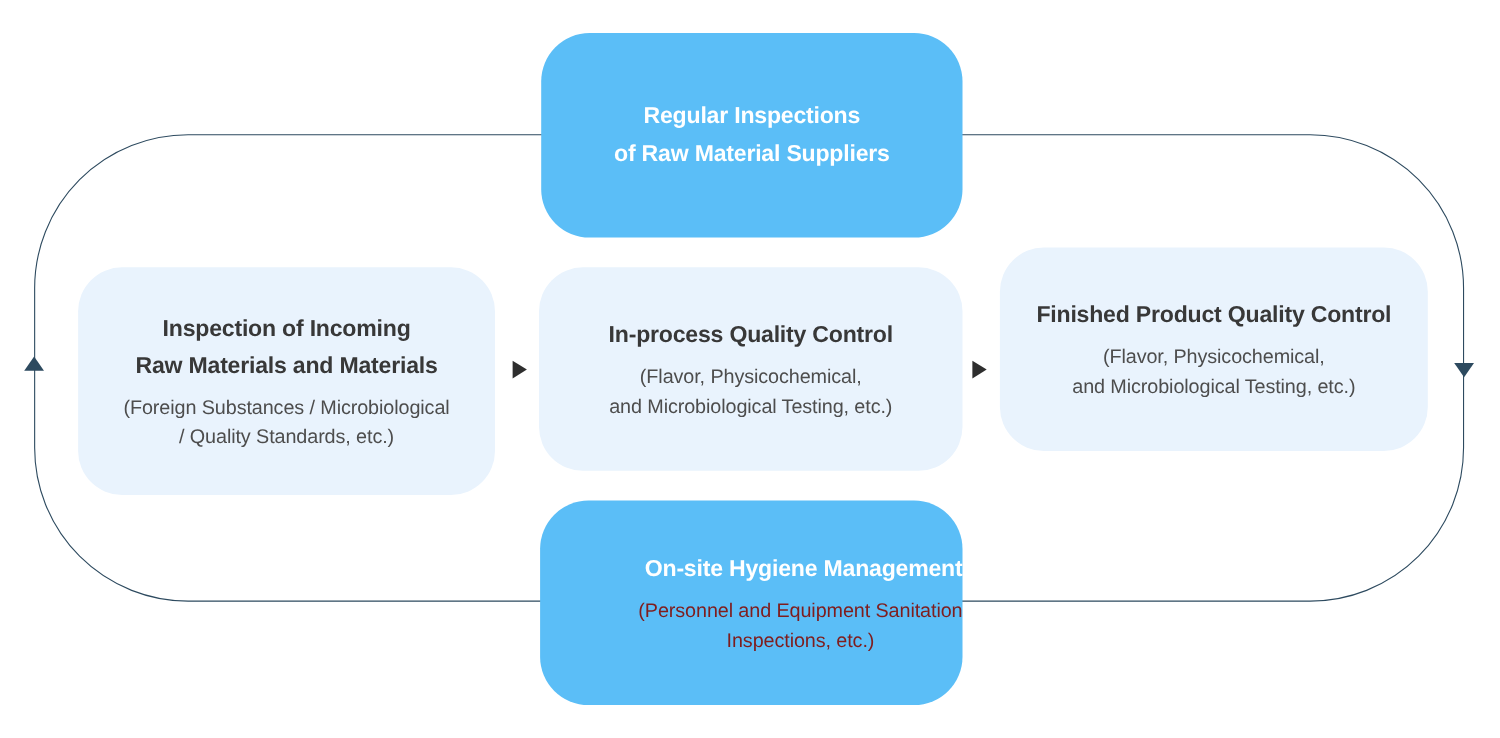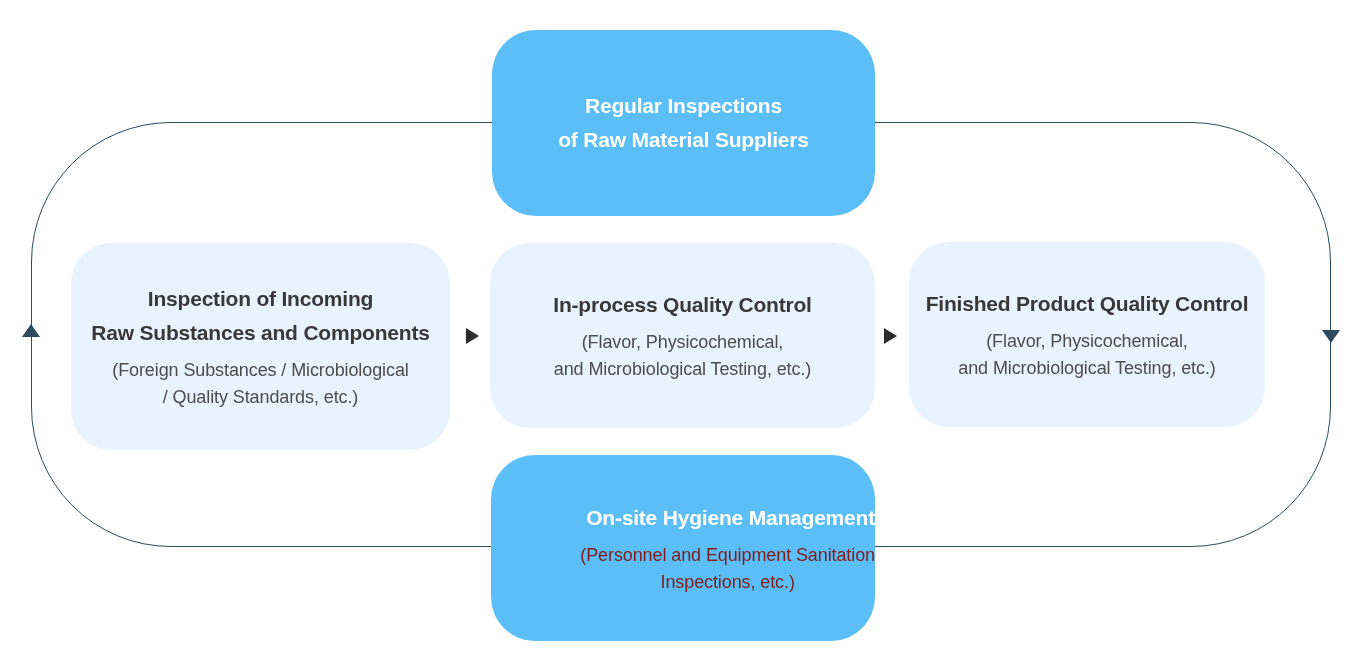--- a/index.html
+++ b/index.html
@@ -39,21 +39,21 @@
     display: flex; flex-direction: column;
     align-items: center; justify-content: center;
     text-align: center;
   }
   .box.blue { background: #5bbef7; border-radius: 44px; color: #ffffff; }
   .box.light { background: #e9f3fd; border-radius: 40px; }
 
   .box-top    { left: 492px; top: 30px;  width: 383px; height: 186px; }
   .box-left   { left: 71px;  top: 243px; width: 379px; height: 207px; }
   .box-mid    { left: 490px; top: 243px; width: 385px; height: 185px; }
-  .box-right  { left: 909px; top: 242px; width: 356px; height: 185px; justify-content: center; }
+  .box-right  { left: 909px; top: 225px; width: 389px; height: 185px; justify-content: center; }
   .box-bottom { left: 491px; top: 455px; width: 384px; height: 186px; align-items: flex-end; }
 
   .title {
     font-size: 21px; font-weight: 700; line-height: 34px;
     color: #383838; letter-spacing: -0.2px;
   }
   .blue .title { color: #ffffff; }
   .subtitle {
     margin-top: 7px;
     font-size: 18px; font-weight: 400; line-height: 27px;
@@ -83,21 +83,21 @@
   <div class="box blue box-top">
     <div class="title">
       <div>Regular Inspections</div>
       <div>of Raw Material Suppliers</div>
     </div>
   </div>
 
   <div class="box light box-left">
     <div class="title">
       <div>Inspection of Incoming</div>
-      <div>Raw Substances and Components</div>
+      <div>Raw Materials and Materials</div>
     </div>
     <div class="subtitle">
       <div>(Foreign Substances / Microbiological</div>
       <div>/ Quality Standards, etc.)</div>
     </div>
   </div>
 
   <div class="flow-arrow a1"></div>
 
   <div class="box light box-mid">

